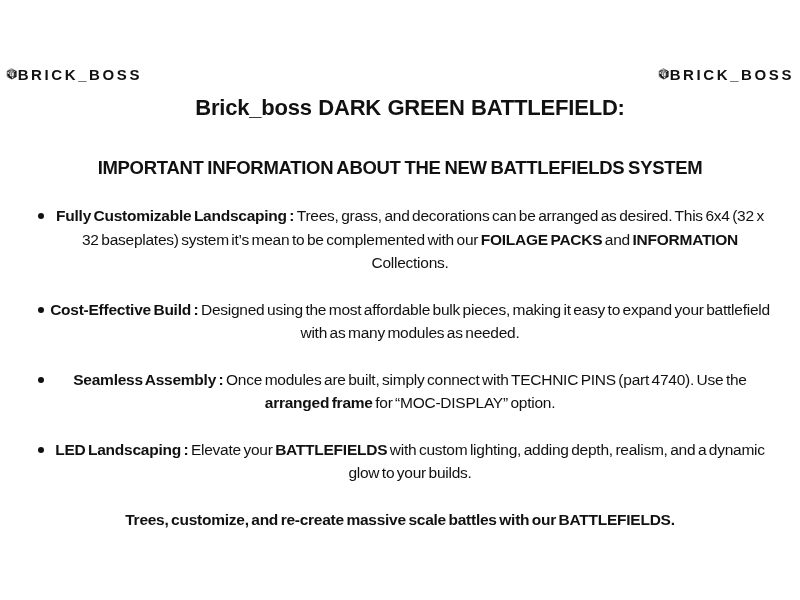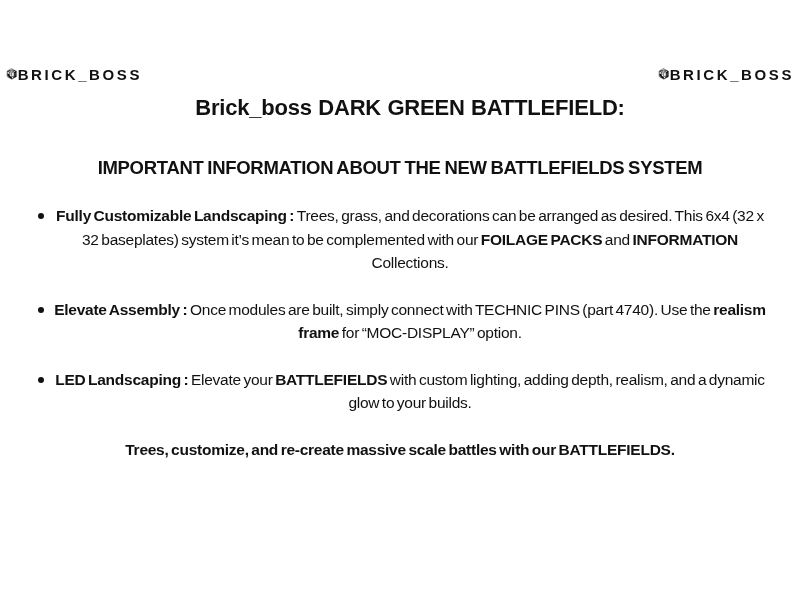--- a/index.html
+++ b/index.html
@@ -155,24 +155,28 @@
   </div>
 
   <main class="content">
     <h2 class="subtitle">IMPORTANT INFORMATION ABOUT THE NEW BATTLEFIELDS SYSTEM</h2>
 
     <div class="bullet">
       <span class="dot"></span>
       <p class="btext"><b>Fully Customizable Landscaping : </b><span>Trees, grass, and decorations can be arranged as desired. This 6x4 (32 x 32 baseplates) system it’s mean to be complemented with our </span><b>FOILAGE PACKS</b><span> and </span><b>INFORMATION</b><span> Collections.</span></p>
     </div>
 
+    <div class="bullet">
+      <span class="dot"></span>
+      <p class="btext"><b>Cost-Effective Build : </b><span>Designed using the most affordable bulk pieces, making it easy to expand your battlefield with as many modules as needed.</span></p>
+    </div>
 
     <div class="bullet">
       <span class="dot"></span>
-      <p class="btext"><b>Elevate Assembly : </b><span>Once modules are built, simply connect with TECHNIC PINS (part 4740). Use the </span><b>realism frame</b><span> for “MOC-DISPLAY” option.</span></p>
+      <p class="btext"><b>Seamless Assembly : </b><span>Once modules are built, simply connect with TECHNIC PINS (part 4740). Use the </span><b>arranged frame</b><span> for “MOC-DISPLAY” option.</span></p>
     </div>
 
     <div class="bullet">
       <span class="dot"></span>
       <p class="btext"><b>LED Landscaping : </b><span>Elevate your </span><b>BATTLEFIELDS</b><span> with custom lighting, adding depth, realism, and a dynamic glow to your builds.</span></p>
     </div>
 
     <p class="closing">Trees, customize, and re-create massive scale battles with our BATTLEFIELDS.</p>
   </main>
 

